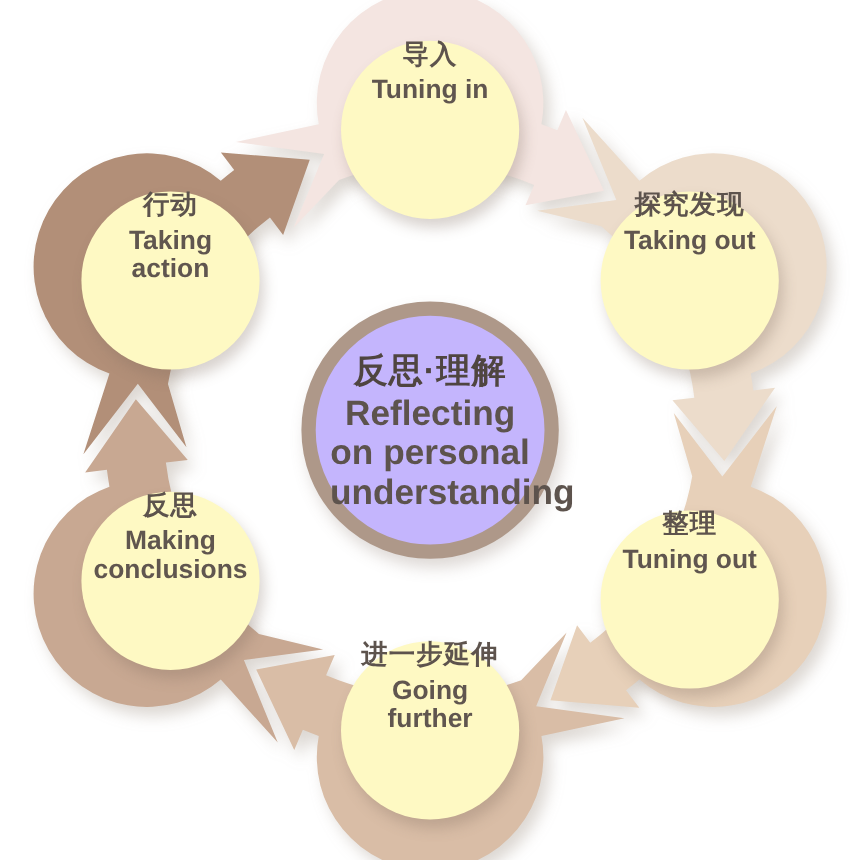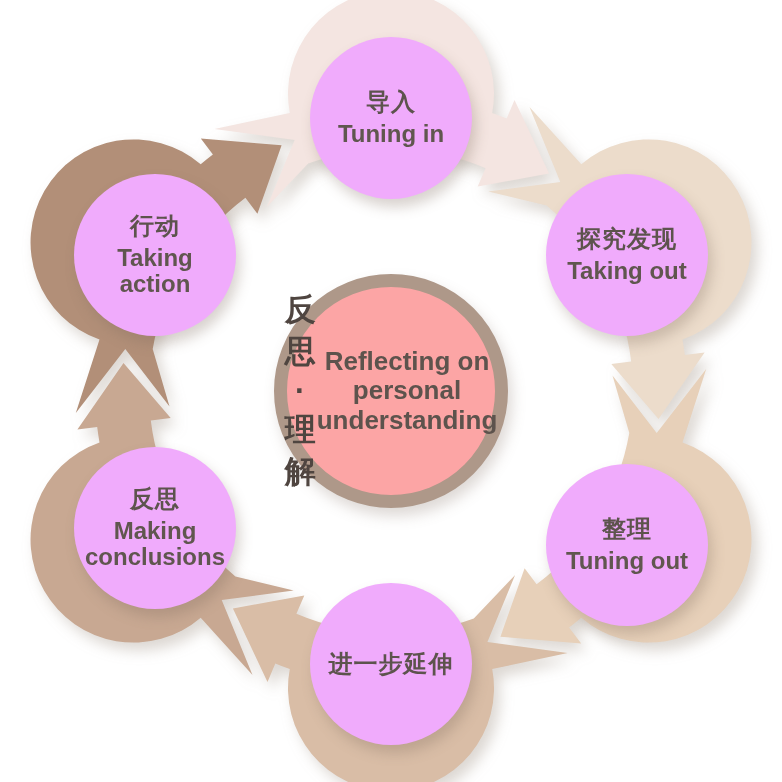--- a/index.html
+++ b/index.html
@@ -11,24 +11,24 @@
     font-family:"Liberation Sans",sans-serif;
   }
   #arrows{
     position:absolute;left:0;top:0;
     filter:drop-shadow(6px 8px 7px rgba(130,110,95,.28));
   }
   .node{
     position:absolute;
     width:162px;height:162px;
     border-radius:50%;
-    background:#f0abfc;
+    background:#fef9c3;
     box-shadow:4px 8px 13px rgba(125,105,92,.30);
     display:flex;flex-direction:column;
-    align-items:center;justify-content:center;
+    align-items:center;
     text-align:center;
     z-index:2;
   }
   .node .zh{
     font-size:24px;font-weight:700;color:#5d534d;
     letter-spacing:1px;line-height:1.1;width:156px;
   }
   .node .en{
     font-size:24px;font-weight:700;color:#60564f;
     line-height:1.08;margin-top:6px;width:150px;
@@ -37,33 +37,33 @@
   .n1{left:546px;top:174px;}
   .n2{left:546px;top:464px;}
   .n3{left:310px;top:583px;}
   .n4{left:74px;top:447px;}
   .n5{left:74px;top:174px;}
   .center-circle{
     position:absolute;left:274px;top:274px;
     width:208px;height:208px;
     border:13px solid #ae9889;
     border-radius:50%;
-    background:#fca5a5;
+    background:#c4b5fd;
     box-shadow:4px 8px 14px rgba(125,105,92,.25);
-    display:flex;flex-direction:row;
+    display:flex;flex-direction:column;
     align-items:center;justify-content:center;
     text-align:center;
     z-index:3;
   }
   .center-circle .zh{
     font-size:31px;font-weight:700;color:#4f4540;
     letter-spacing:1px;
   }
   .center-circle .en{
-    font-size:26px;font-weight:700;color:#5d534d;
+    font-size:32px;font-weight:700;color:#5d534d;
     line-height:1.12;width:182px;
   }
 </style>
 </head>
 <body>
 
 <div class="stage">
 
   <svg id="arrows" width="782" height="782" viewBox="0 0 782 782">
       <path d="M 214.3 129.0 L 289.8 112.9 A 103 103 0 1 1 492.2 112.9 A 296 296 0 0 1 506.7 118.5 L 514.5 100.1 L 549.1 173.4 L 477.7 186.6 L 485.6 168.2 A 242 242 0 0 0 308.2 163.6 L 266.9 207.0 L 294.6 139.9 Z" fill="#f4e5e1"></path>
@@ -84,20 +84,21 @@
     <div class="en">Taking out</div>
   </div>
 
   <div class="node n2">
     <div class="zh">整理</div>
     <div class="en">Tuning out</div>
   </div>
 
   <div class="node n3">
     <div class="zh">进一步延伸</div>
+    <div class="en">Going further</div>
   </div>
 
   <div class="node n4">
     <div class="zh">反思</div>
     <div class="en">Making conclusions</div>
   </div>
 
   <div class="node n5">
     <div class="zh">行动</div>
     <div class="en">Taking action</div>

